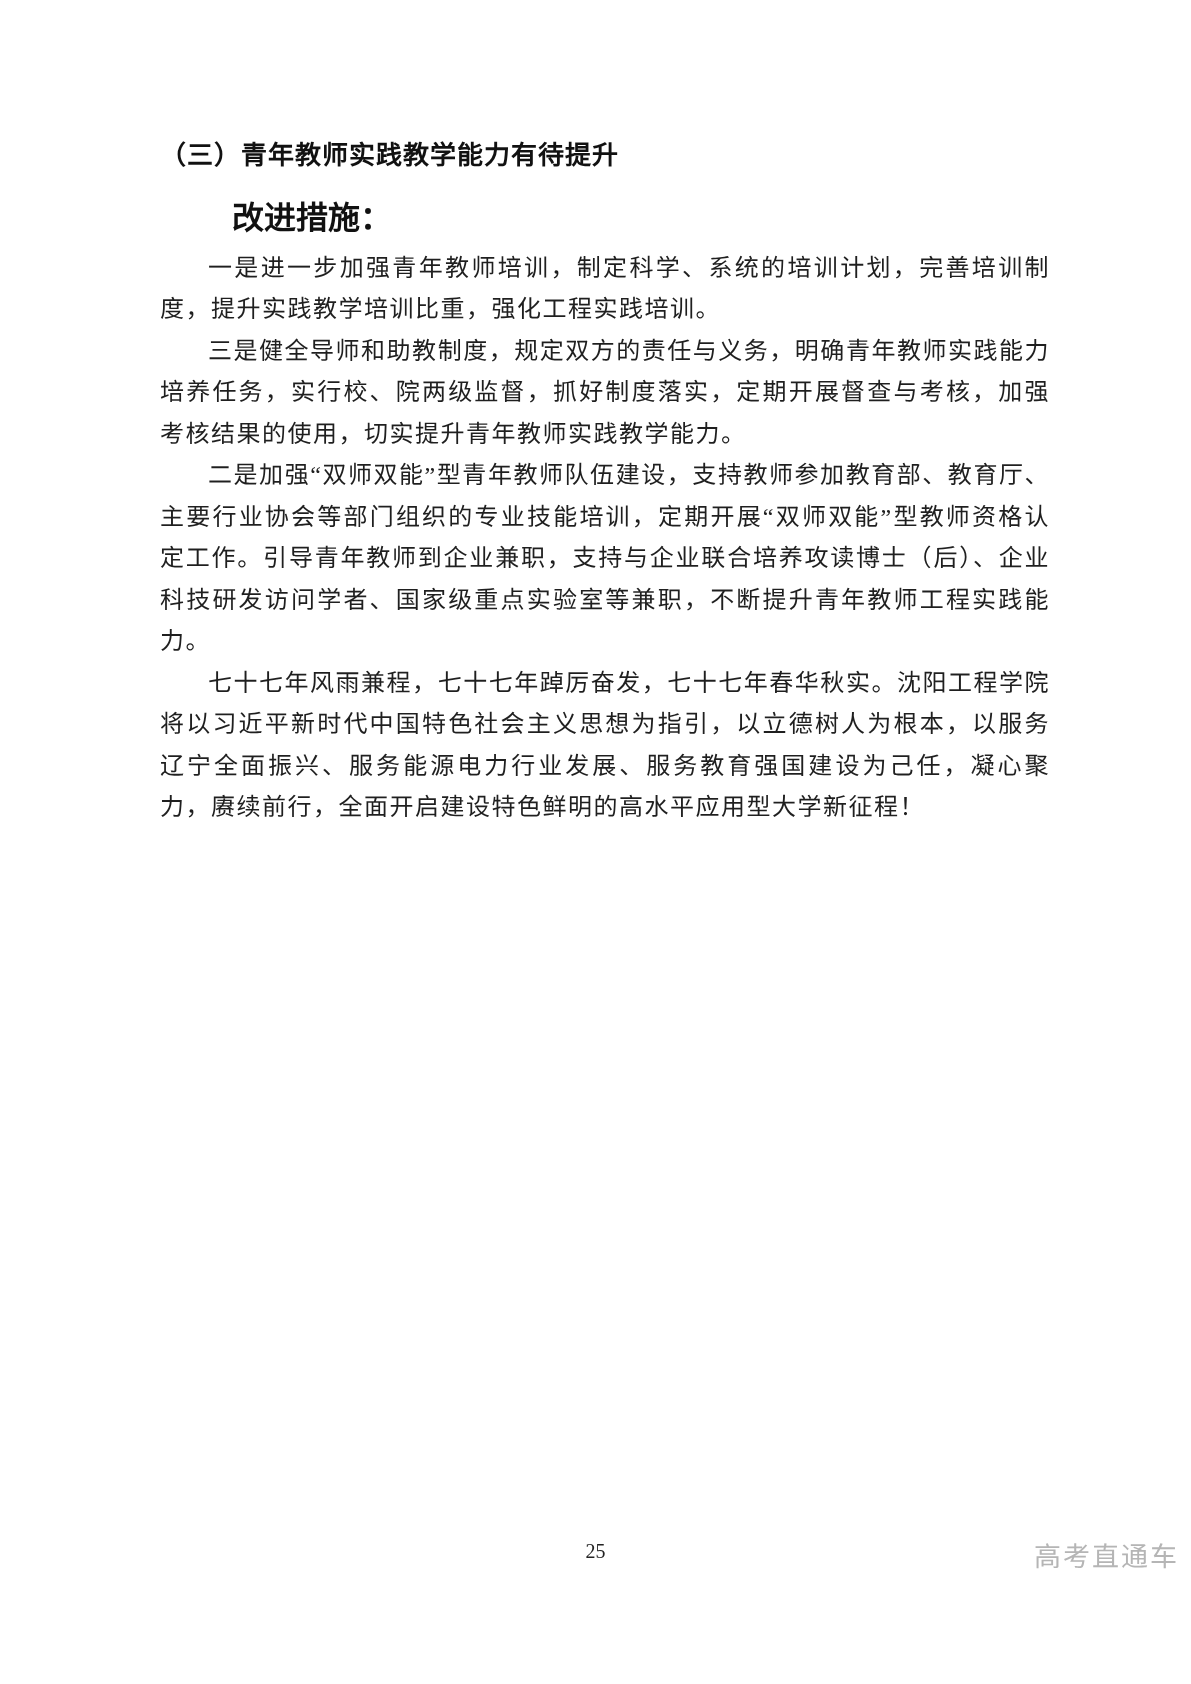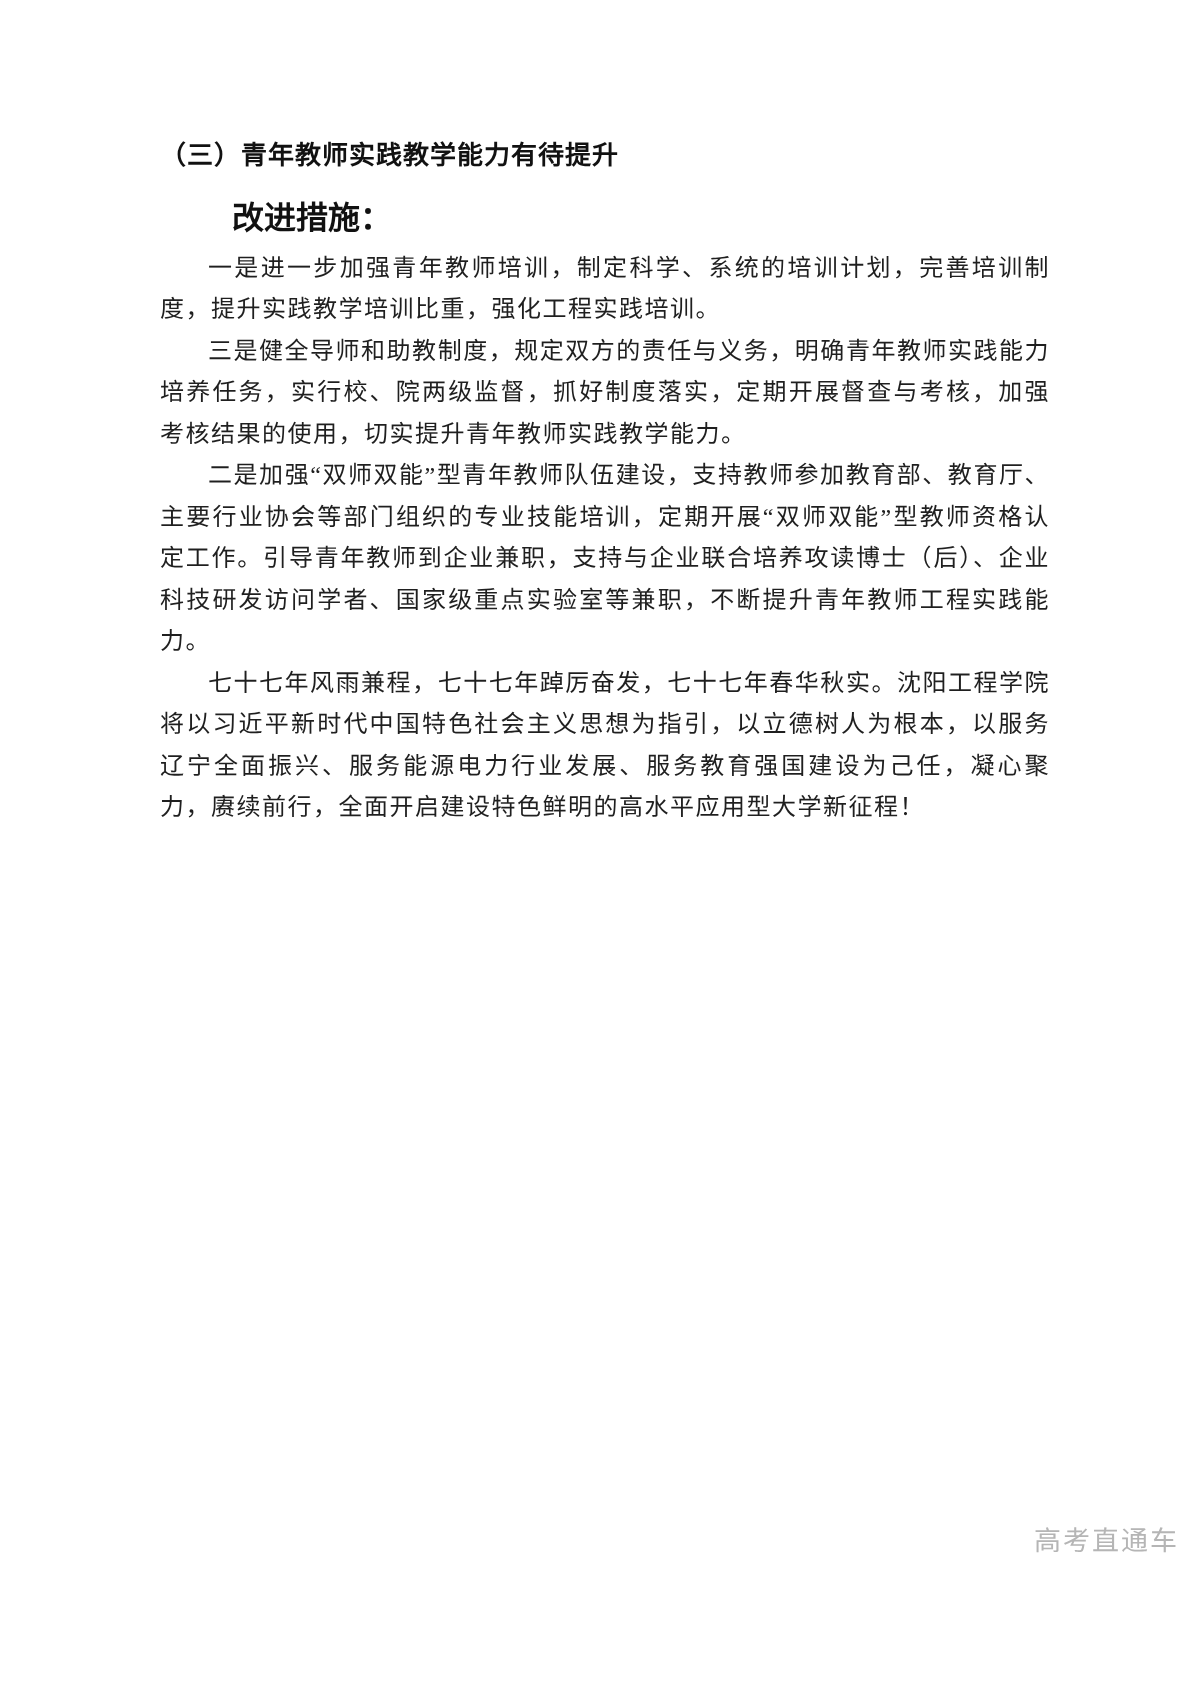--- a/index.html
+++ b/index.html
@@ -64,21 +64,21 @@
     left: 0;
     width: 100%;
     text-align: center;
     font-family: "Liberation Serif", serif;
     font-size: 20px;
     color: #222222;
   }
   .watermark {
     position: absolute;
     right: 12px;
-    bottom: 30px;
+    bottom: 14px;
     font-family: Liberation Sans, sans-serif;
     font-size: 27px;
     letter-spacing: 2px;
     color: #b5b5b5;
   }
 </style>
 </head>
 <body>
 
 <div class="page">
@@ -93,15 +93,16 @@
 
     <p class="body-para">三是健全导师和助教制度，规定双方的责任与义务，明确青年教师实践能力培养任务，实行校、院两级监督，抓好制度落实，定期开展督查与考核，加强考核结果的使用，切实提升青年教师实践教学能力。</p>
 
     <p class="body-para">二是加强“双师双能”型青年教师队伍建设，支持教师参加教育部、教育厅、主要行业协会等部门组织的专业技能培训，定期开展“双师双能”型教师资格认定工作。引导青年教师到企业兼职，支持与企业联合培养攻读博士（后）、企业科技研发访问学者、国家级重点实验室等兼职，不断提升青年教师工程实践能力。</p>
 
 
     <p class="body-para">七十七年风雨兼程，七十七年踔厉奋发，七十七年春华秋实。沈阳工程学院将以习近平新时代中国特色社会主义思想为指引，以立德树人为根本，以服务辽宁全面振兴、服务能源电力行业发展、服务教育强国建设为己任，凝心聚力，赓续前行，全面开启建设特色鲜明的高水平应用型大学新征程！</p>
 
   </div>
 
+  <div class="page-number">25</div>
 
   <div class="watermark">高考直通车</div>
 </div>
 
 </body></html>

